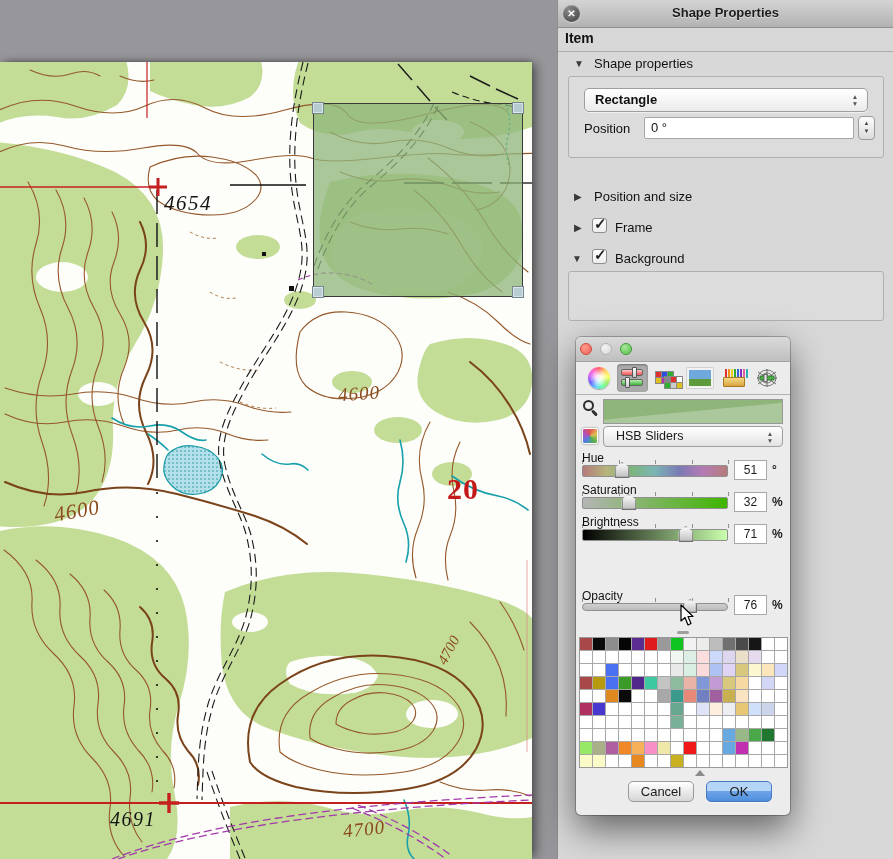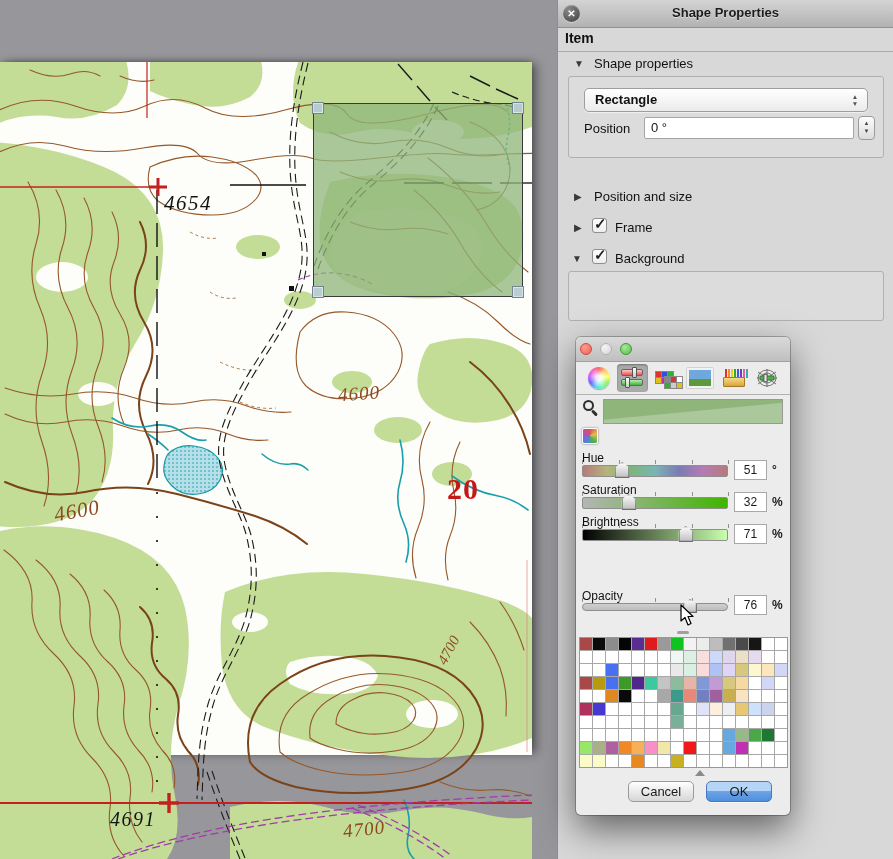--- a/index.html
+++ b/index.html
@@ -4,21 +4,21 @@
 <style>
   html,body{margin:0;padding:0;}
   body{
     width:893px;height:859px;position:relative;overflow:hidden;
     background:#97979b;
     font-family:"Liberation Sans", sans-serif;
     -webkit-font-smoothing:antialiased;
   }
   
   .map-paper{
-    position:absolute;left:0;top:62px;width:532px;height:693px;
+    position:absolute;left:0;top:62px;width:532px;height:797px;
     background:#fdfdfa;
     box-shadow:6px 0 10px -2px rgba(0,0,0,.45), 0 -2px 6px -2px rgba(0,0,0,.35);
   }
   .map-paper svg{display:block;}
   .lbl-black{font:italic 21px "Liberation Serif", serif;fill:#141414;letter-spacing:1.5px;}
   .lbl-black2{font:italic 20px "Liberation Serif", serif;fill:#141414;letter-spacing:1.5px;}
   .lbl-brown{font:italic 19px "Liberation Serif", serif;fill:#8a4a1c;letter-spacing:1px;}
   .lbl-brown-s{font:italic 15px "Liberation Serif", serif;fill:#8a4a1c;}
   .lbl-red{font:bold 30px "Liberation Serif", serif;fill:#c41919;letter-spacing:1px;}
   .sel-rect{
@@ -517,20 +517,27 @@
   <div class="loupe">
     <div class="lens"></div>
       <div class="stem"></div>
   </div>
   <div class="preview-box">
     <div class="preview-light" style="background: rgb(171, 200, 156);"></div>
     <div class="preview-dark" style="background: rgb(143, 181, 123);"></div>
   </div>
 
   <div class="mode-ico"></div>
+  <div class="mode-popup">
+    <span class="mp-label">HSB Sliders</span>
+    <span class="stepper-arrows" style="top:1px">
+      <span>▲</span>
+        <span>▼</span>
+    </span>
+  </div>
 
   <div class="sl-label" style="top:114px">Hue</div>
   <div class="track-wrap" style="top:128px">
     <span class="tick" style="left:0%"></span>
       <span class="tick" style="left:25%"></span>
       <span class="tick" style="left:50%"></span>
       <span class="tick" style="left:75%"></span>
       <span class="tick" style="left:100%"></span>
     <div class="track track-hue"></div>
     <div class="thumb" style="left: 27.5%;"></div>

